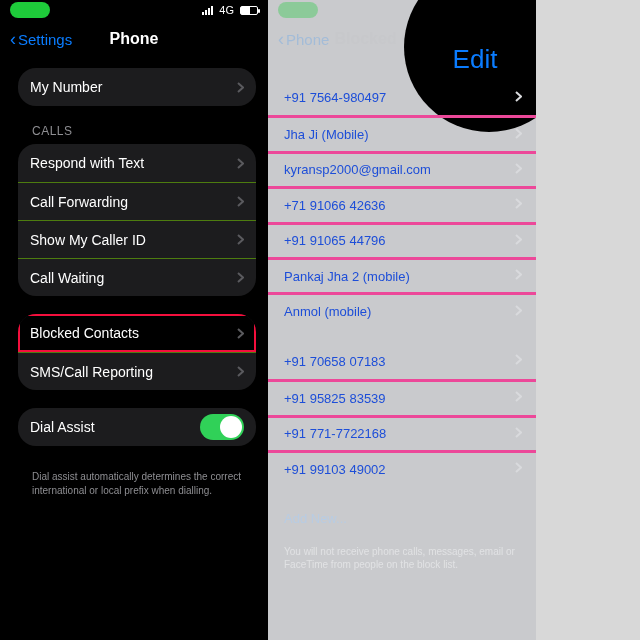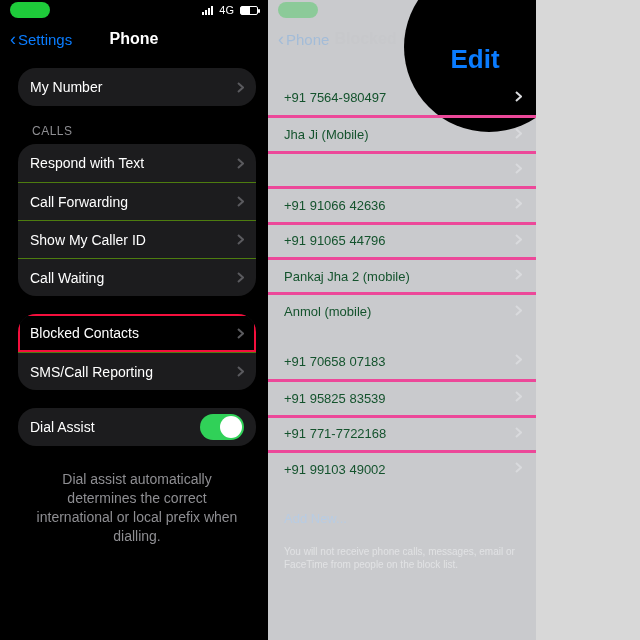--- a/index.html
+++ b/index.html
@@ -35,34 +35,34 @@
   .content-left { padding: 10px 12px 0 18px; }
   .group { background:#1c1c1e; border-radius:18px; overflow:hidden; margin-bottom:18px; }
   .row { display:flex; align-items:center; height:38px; padding:0 12px; color:#fff; font-size:14px; position:relative; }
   .row + .row { border-top:1px solid #4d7c0f;gap:8px; }
   .row .spacer { flex:1; }
   .row .aux { color:#8e8e92; font-size:14px; margin-right:6px; }
   .section-label { color:#8e8e92; font-size:12px; letter-spacing:.5px; padding:0 14px 6px 14px; }
   .highlight { outline:3px solid #f40f3d; outline-offset:-2px; background:#000; }
   .toggle { width:44px; height:26px; background:#30d158; border-radius:13px; position:relative; }
   .toggle i { position:absolute; right:2px; top:2px; width:22px; height:22px; background:#fff; border-radius:50%; }
-  .footnote { color:#8e8e92; font-size:14px; padding:6px 14px 0 14px; line-height:1.35;text-align:center; }
+  .footnote { color:#8e8e92; font-size:10px; padding:6px 14px 0 14px; line-height:1.35; }
 
   
   .content-right { padding: 22px 0 0 0; }
-  .r-row { height:35.4px; display:flex; align-items:center; padding:0 16px; color:#14532d; font-size:13px; position:relative; }
+  .r-row { height:35.4px; display:flex; align-items:center; padding:0 16px; color:#1d4ed8; font-size:13px; position:relative; }
   .r-row + .r-row { border-top:3px solid #ec4899; }
   .r-row .rchev { position:absolute; right:14px; color:#d9dadd; font-size:12px; }
   .r-sep { height:16px; }
   .r-add { color:#b8cce3; }
   .r-foot { color:#e1e2e4; font-size:10px; padding:8px 16px 0 16px; line-height:1.3; }
 
   
   .edit-arc { position:absolute; top:-38px; right:-38px; width:170px; height:170px; border-radius:50%; background:#000; display:flex; align-items:center; justify-content:center; }
-  .edit-arc span { color:#0a7cff; font-size:26px; font-weight:700; transform:translate(-14px,12px); }
+  .edit-arc span { color:#0a7cff; font-size:26px; font-weight:400; transform:translate(-14px,12px); }
 
   .chevsvg { width:7px; height:11px; }
   .chevsvg path { stroke:#5a5a5e; stroke-width:2; fill:none; }
   .pane-right .chevsvg path { stroke:#d9dadd; }
 </style>
 </head>
 <body>
 
 <div class="page">
 
@@ -197,26 +197,27 @@
               <path d="M1 1 L6 5.5 L1 10"></path>
             </svg></span>
         </div>
         <div class="r-row">
           <span>Jha Ji (Mobile)</span>
           <span class="rchev"><svg class="chevsvg">
               <path d="M1 1 L6 5.5 L1 10"></path>
             </svg></span>
         </div>
         <div class="r-row">
-          <span class="rchev"><svg class="chevsvg">
-              <path d="M1 1 L6 5.5 L1 10"></path>
-            </svg></span>
-        </div>
-        <div class="r-row">
-          <span>+91 91066 42636</span>
+          <span>kyransp2000@gmail.com</span>
+          <span class="rchev"><svg class="chevsvg">
+              <path d="M1 1 L6 5.5 L1 10"></path>
+            </svg></span>
+        </div>
+        <div class="r-row">
+          <span>+71 91066 42636</span>
           <span class="rchev"><svg class="chevsvg">
               <path d="M1 1 L6 5.5 L1 10"></path>
             </svg></span>
         </div>
         <div class="r-row">
           <span>+91 91065 44796</span>
           <span class="rchev"><svg class="chevsvg">
               <path d="M1 1 L6 5.5 L1 10"></path>
             </svg></span>
         </div>

